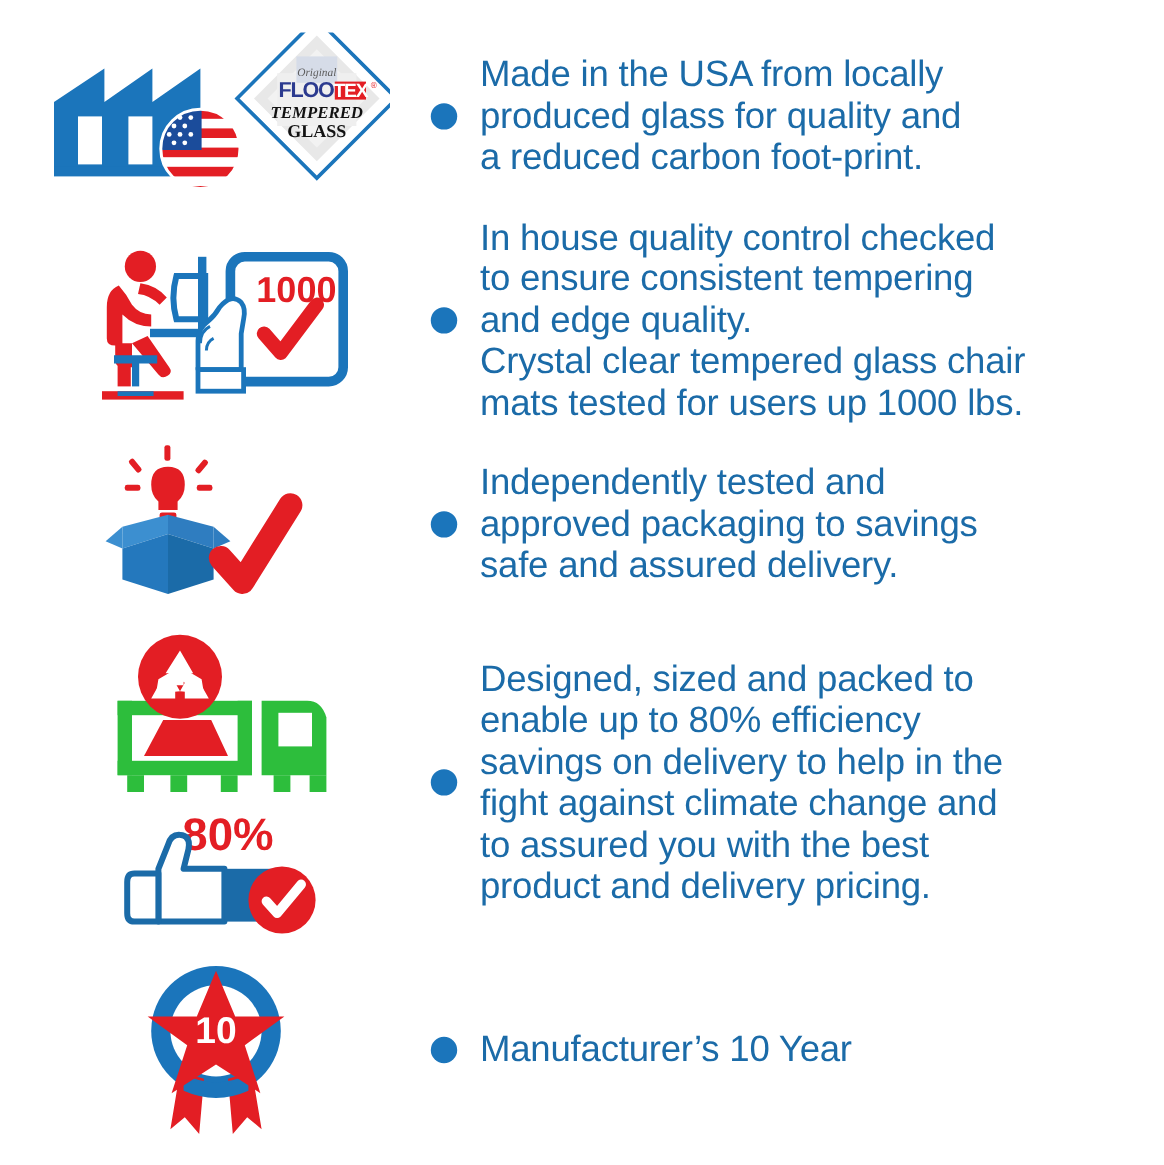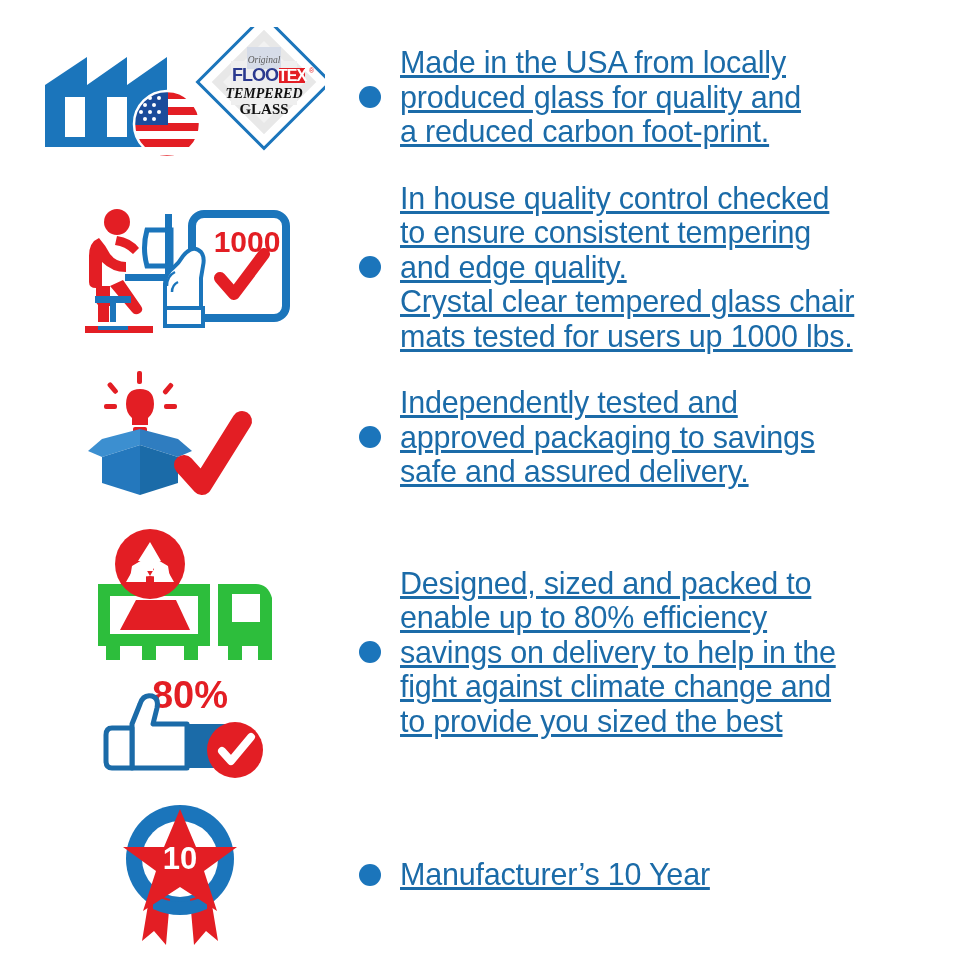--- a/index.html
+++ b/index.html
@@ -50,21 +50,20 @@
   .bullet {
     width: 22px;
     height: 22px;
     border-radius: 50%;
     background: #1B75BB;
     display: block;
   }
   .text-cell {
     flex: 1 1 auto;
     padding-right: 18px;
-    text-decoration: underline;
   }
   .text-cell p {
     margin: 0;
     font-size: 30.5px;
     line-height: 34.5px;
     color: #1B6BA8;
     letter-spacing: -0.2px;
     font-weight: 400;
     white-space: nowrap;
   }
@@ -280,21 +279,22 @@
       </div>
     </div>
     <div class="bullet-cell">
       <span class="bullet"></span>
     </div>
     <div class="text-cell">
       <p>Designed, sized and packed to</p>
       <p>enable up to 80% efficiency</p>
       <p>savings on delivery to help in the</p>
       <p>fight against climate change and</p>
-      <p>to provide you sized the best</p>
+      <p>to assured you with the best</p>
+      <p>product and delivery pricing.</p>
     </div>
   </div>
 
   <div class="row" id="row-5">
     <div class="icon-cell">
       <svg class="icon-svg" width="170" height="155" viewBox="0 0 170 155">
         <circle cx="85" cy="62" r="54" fill="#1B75BB"></circle>
         <circle cx="85" cy="62" r="38" fill="#ffffff"></circle>
         <g>
           <path d="M55 96 l20 6 -4 46 -12 -14 -12 10 Z" fill="#E31E24"></path>

